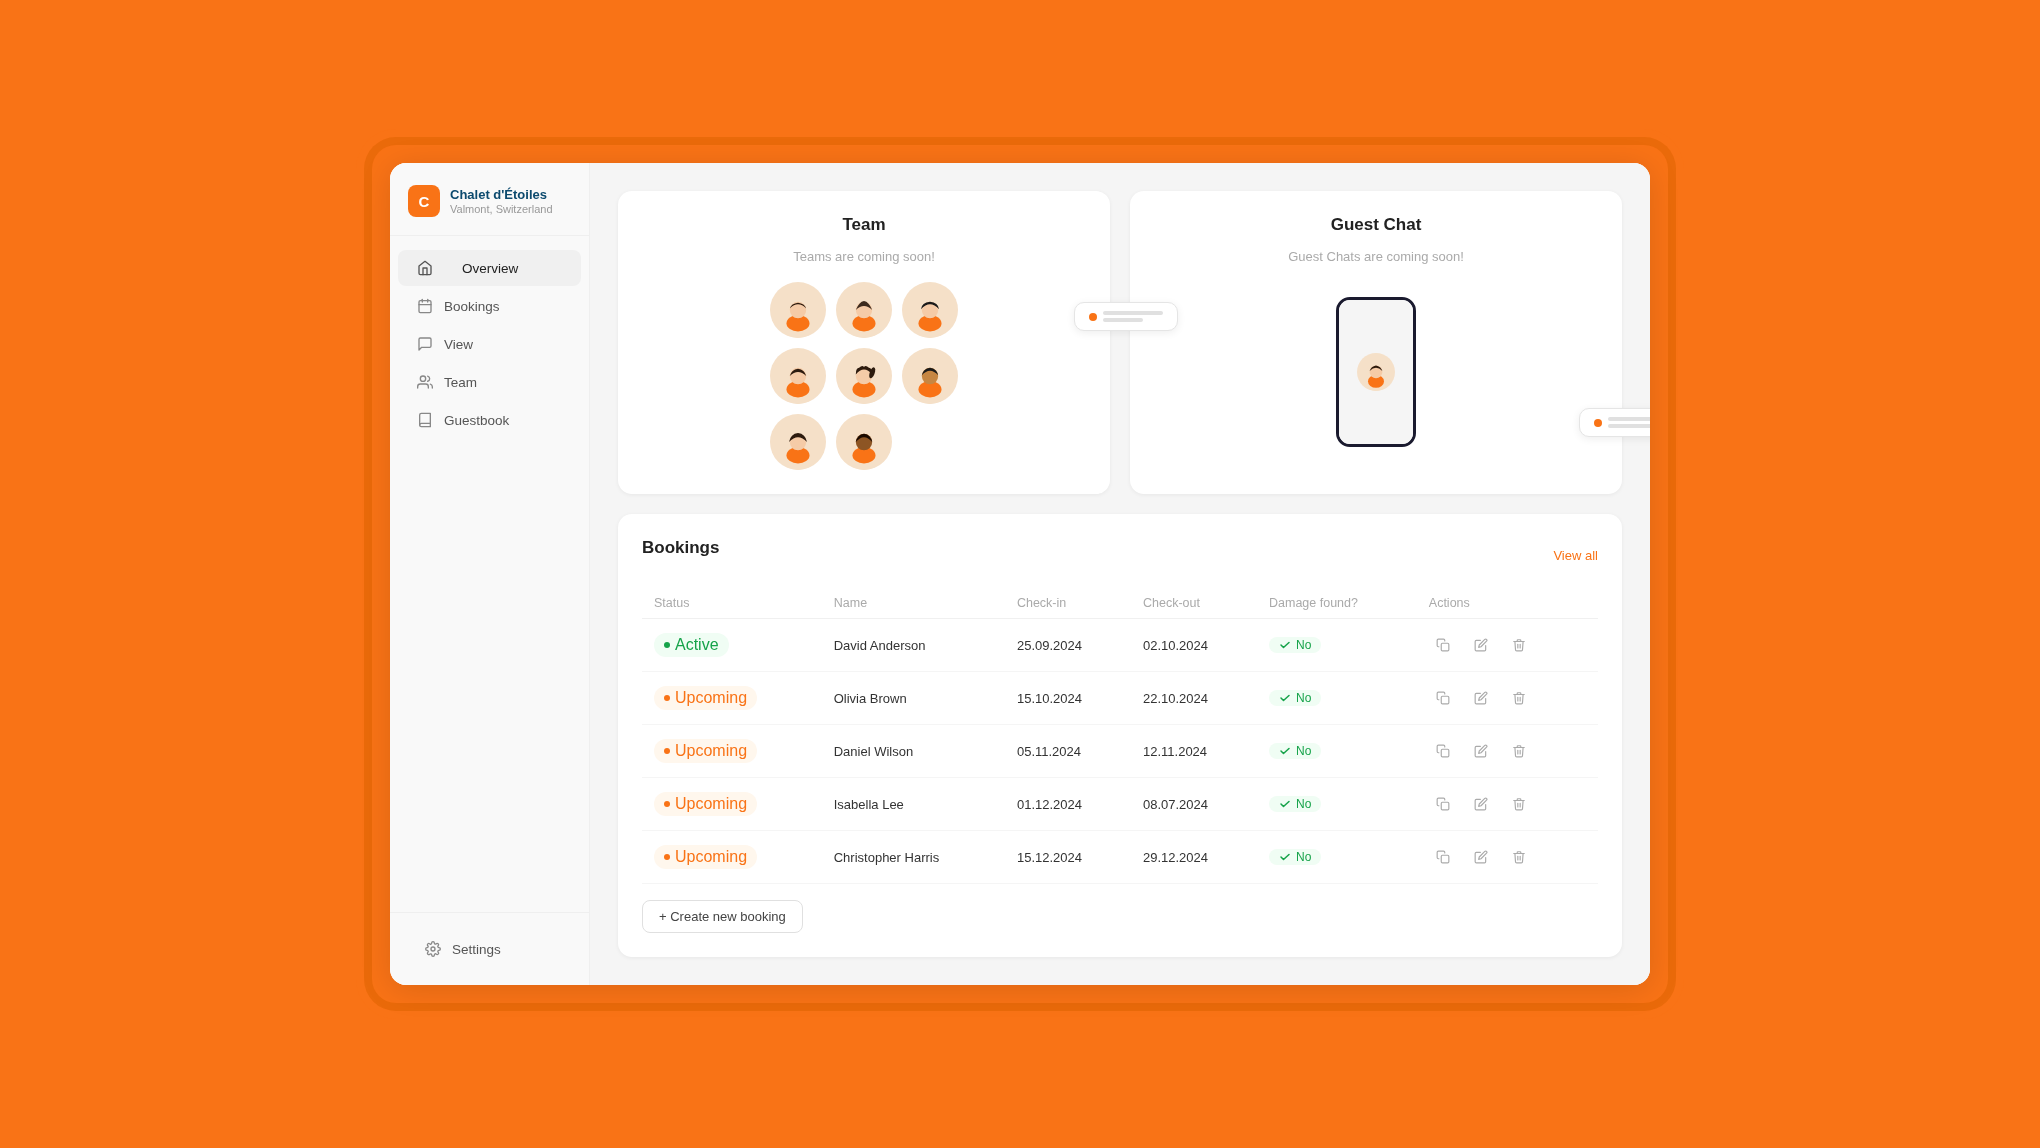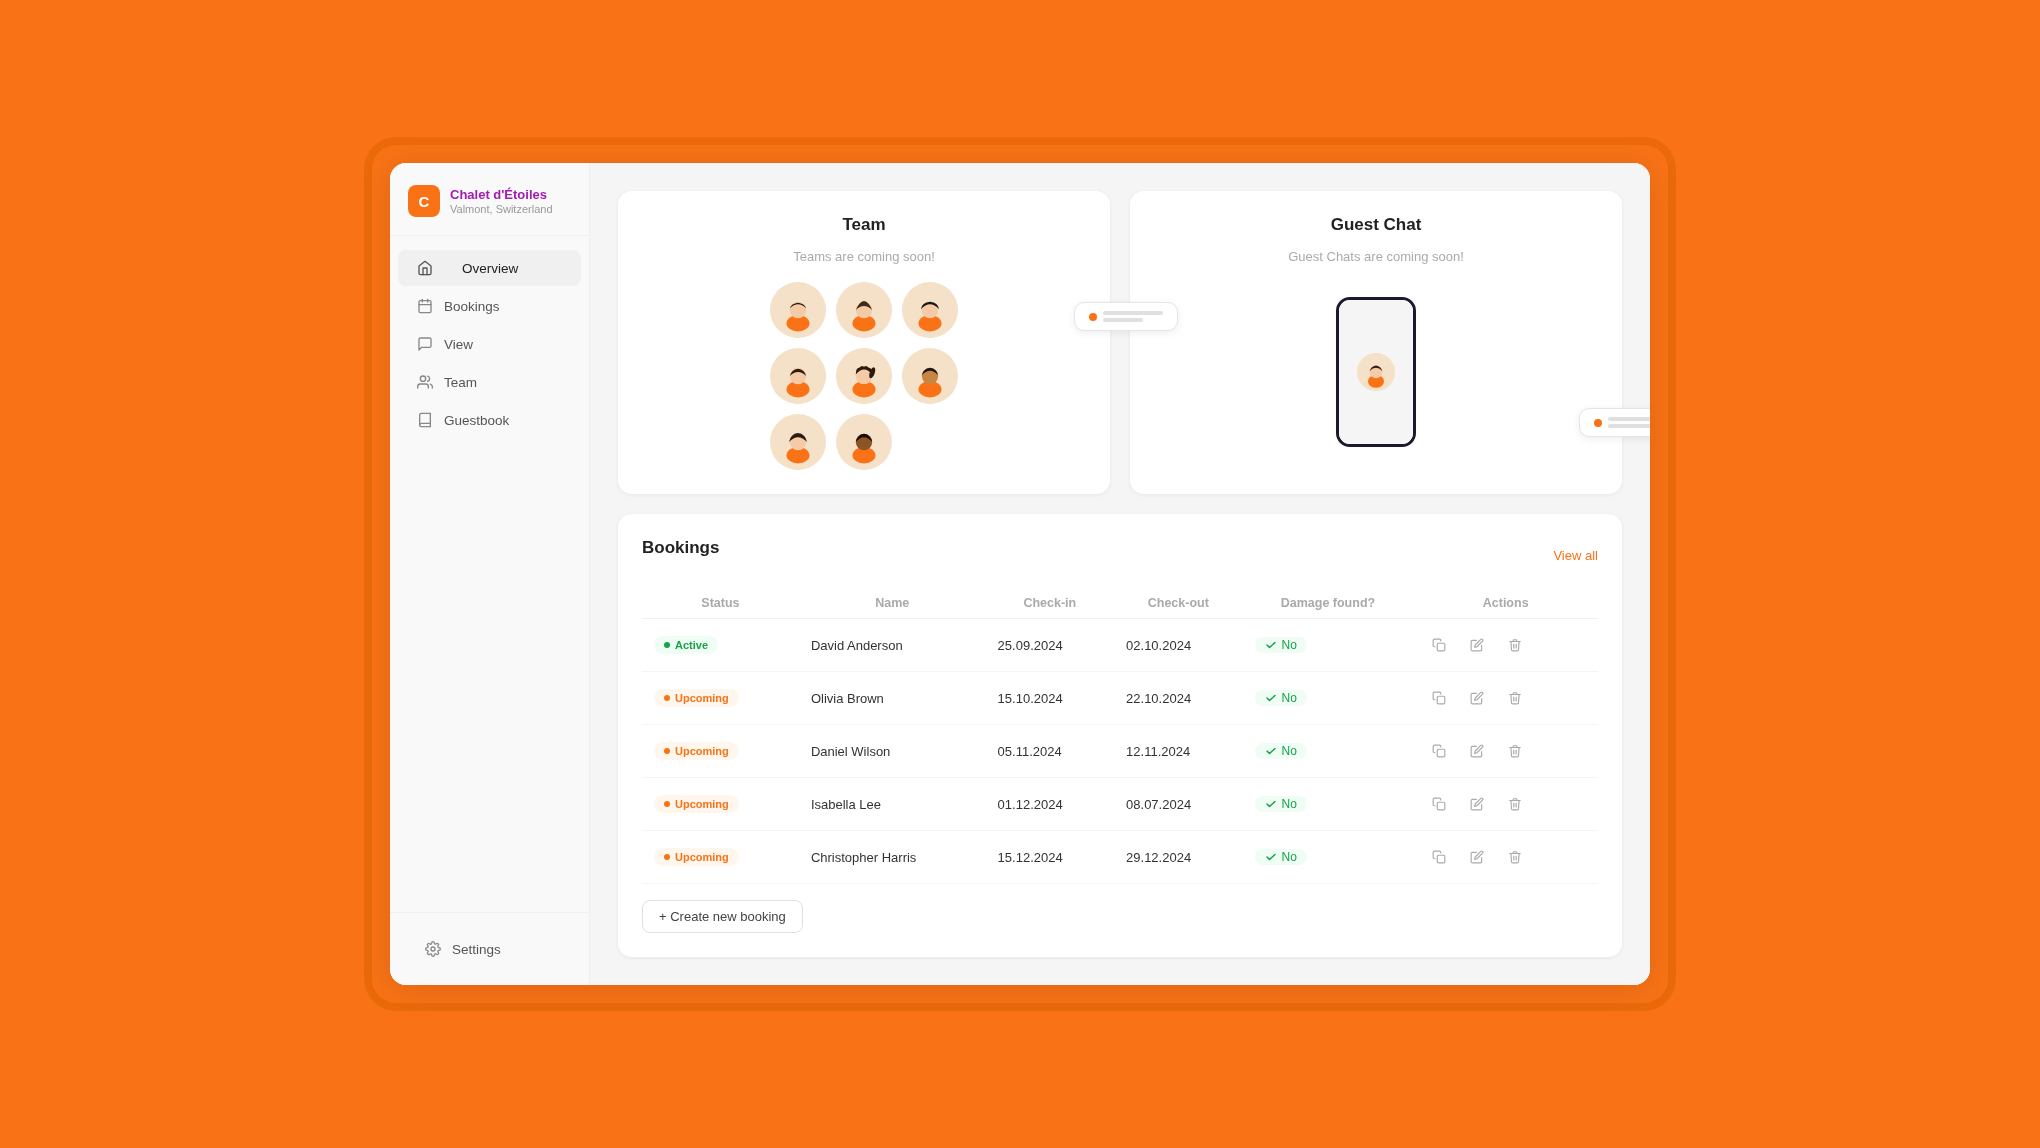--- a/index.html
+++ b/index.html
@@ -52,21 +52,21 @@
       display: flex;
       align-items: center;
       justify-content: center;
       color: white;
       font-weight: bold;
       font-size: 15px;
     }
     .brand-text .brand-name {
       font-size: 13px;
       font-weight: 600;
-      color: #a21caf;
+      color: #0c4a6e;
       line-height: 1.2;
     }
     .brand-text .brand-sub {
       font-size: 11px;
       color: #999;
     }
     .sidebar-nav {
       flex: 1;
       padding: 12px 0;
     }
@@ -259,40 +259,40 @@
       color: #f97316;
       cursor: pointer;
       font-weight: 500;
       text-decoration: none;
     }
     .bookings-table {
       width: 100%;
       border-collapse: collapse;
     }
     .bookings-table th {
-      text-align: center;
+      text-align: left;
       font-size: 12.5px;
-      font-weight: 700;
+      font-weight: 400;
       color: #aaa;
       padding: 8px 12px;
       border-bottom: 1px solid #f0f0f0;
     }
     .bookings-table td {
       padding: 12px 12px;
       font-size: 13px;
       color: #333;
       border-bottom: 1px solid #f5f5f5;
       vertical-align: middle;
     }
     .status-badge {
       display: inline-flex;
       align-items: center;
       gap: 5px;
-      font-size: 11px;
-      font-weight: 700;
+      font-size: 16px;
+      font-weight: 400;
       padding: 3px 10px;
       border-radius: 20px;
       justify-content: flex-end;
     }
     .status-active {
       background: #f0fdf4;
       color: #16a34a;
     }
     .status-upcoming {
       background: #fff7ed;

